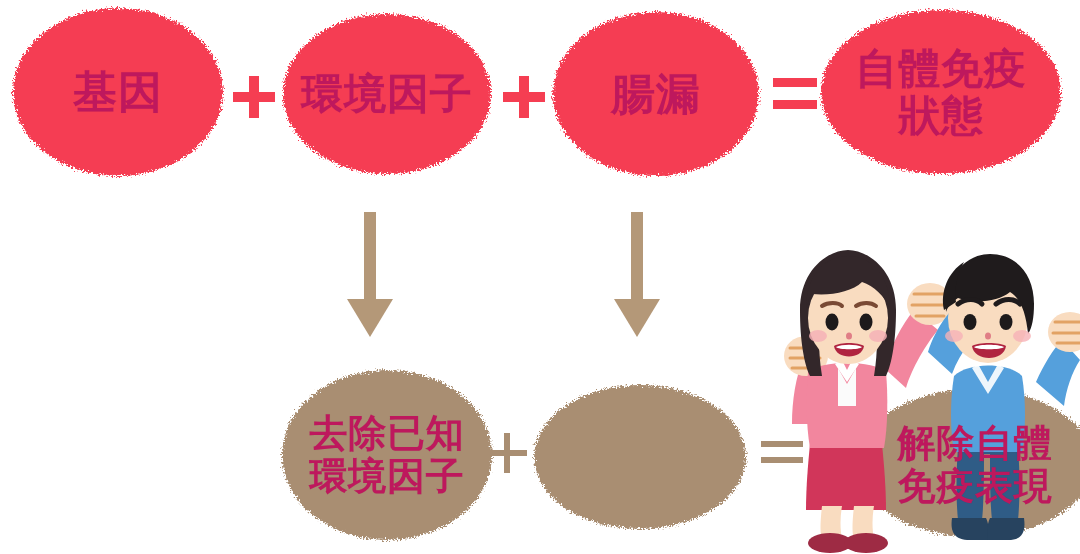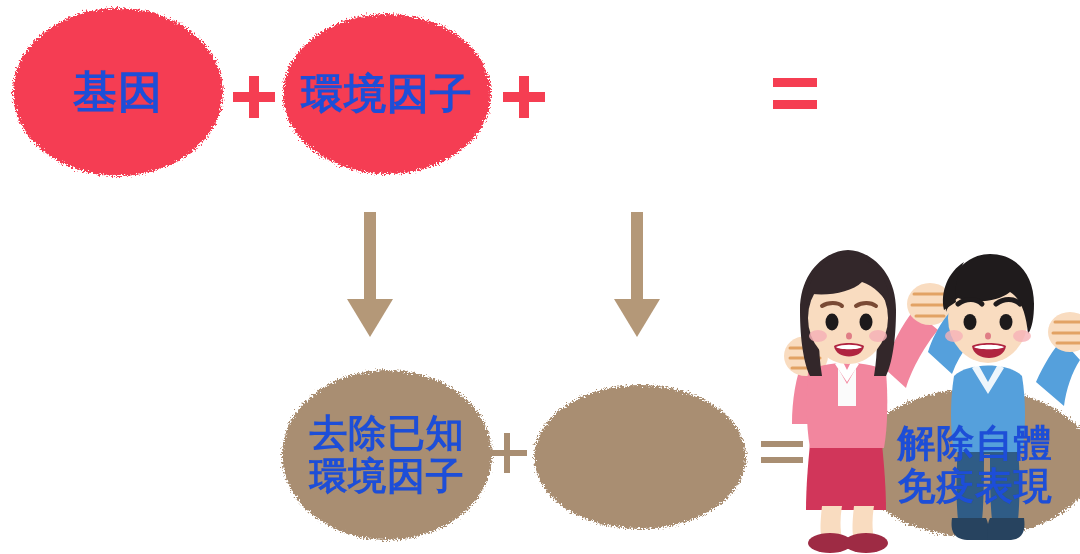--- a/index.html
+++ b/index.html
@@ -22,21 +22,21 @@
     height: 554px;
   }
 
   
   .blob {
     position: absolute;
     display: flex;
     align-items: center;
     justify-content: center;
     text-align: center;
-    color: #1d4ed8;
+    color: #be185d;
     font-weight: 700;
     line-height: 1.12;
     letter-spacing: 0.02em;
     text-shadow: 0 0 1px rgba(0,0,0,0.07);
   }
   .blob .blob-label {
     position: relative;
     z-index: 3;
     display: block;
     white-space: pre-line;
@@ -119,26 +119,47 @@
       <ellipse cx="109" cy="84" rx="104" ry="80" fill="#F53E52" filter="url(#rough2)"></ellipse>
     </svg>
     <span class="blob-label">環境因子</span>
   </div>
 
   <div class="op op-plus op-red" style="left:503px; top:76px; width:42px; height:42px;">
     <span class="bar-h" style="left:0; top:16px; width:42px; height:10px;"></span>
     <span class="bar-v" style="left:16px; top:0; width:10px; height:42px;"></span>
   </div>
 
+  <div class="blob" style="left:548px; top:8px; width:216px; height:172px; font-size:44px;">
+    <svg class="blob-shape" viewBox="0 0 216 172" preserveAspectRatio="none">
+      <filter id="rough3">
+          <feTurbulence type="fractalNoise" baseFrequency="0.58" numOctaves="3" seed="41" result="n"></feTurbulence>
+          <feDisplacementMap in="SourceGraphic" in2="n" scale="9" xChannelSelector="R" yChannelSelector="G"></feDisplacementMap>
+        </filter>
+      <ellipse cx="108" cy="86" rx="103" ry="82" fill="#F53E52" filter="url(#rough3)"></ellipse>
+    </svg>
+    <span class="blob-label">腸漏</span>
+  </div>
 
   <div class="op op-eq op-red" style="left:773px; top:78px; width:44px; height:34px;">
     <span class="bar-h" style="left:0; top:0; width:44px; height:9px;"></span>
     <span class="bar-h" style="left:0; top:22px; width:44px; height:9px;"></span>
   </div>
 
+  <div class="blob" style="left:816px; top:6px; width:250px; height:172px; font-size:42px;">
+    <svg class="blob-shape" viewBox="0 0 250 172" preserveAspectRatio="none">
+      <filter id="rough4">
+          <feTurbulence type="fractalNoise" baseFrequency="0.55" numOctaves="3" seed="63" result="n"></feTurbulence>
+          <feDisplacementMap in="SourceGraphic" in2="n" scale="9" xChannelSelector="R" yChannelSelector="G"></feDisplacementMap>
+        </filter>
+      <ellipse cx="125" cy="86" rx="120" ry="82" fill="#F53E52" filter="url(#rough4)"></ellipse>
+    </svg>
+    <span class="blob-label">自體免疫
+狀態</span>
+  </div>
 
   <div class="arrow" style="left:347px; top:212px; width:46px; height:125px;">
     <span class="shaft" style="left:17px; top:0; width:12px; height:90px;"></span>
     <span class="head" style="left:0; top:87px;"></span>
   </div>
 
   <div class="arrow" style="left:614px; top:212px; width:46px; height:125px;">
     <span class="shaft" style="left:17px; top:0; width:12px; height:90px;"></span>
     <span class="head" style="left:0; top:87px;"></span>
   </div>

